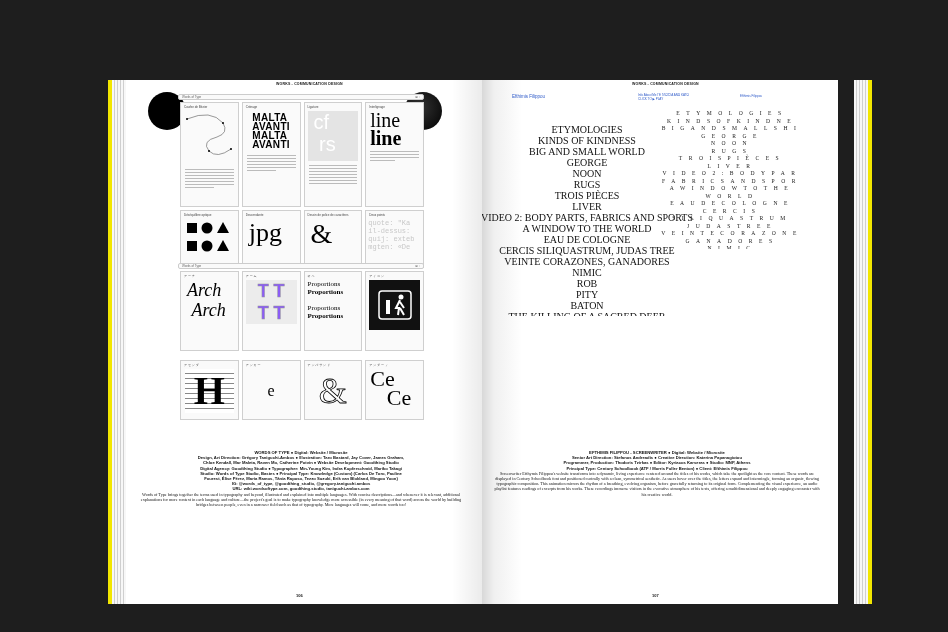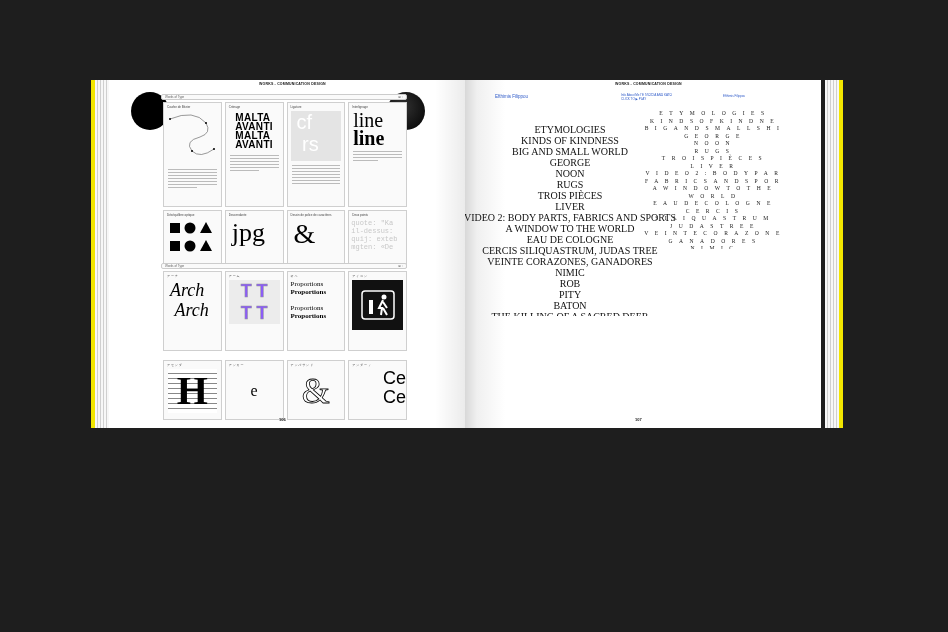--- a/index.html
+++ b/index.html
@@ -1,17 +1,17 @@
 <!DOCTYPE html>
 <html><head>
 <meta charset="utf-8">
 <style>
   html,body{margin:0;padding:0;}
   body{width:948px;height:632px;background:#1e1e1e;position:relative;overflow:hidden;font-family:"Liberation Serif",serif;}
-  .book{position:absolute;left:91px;top:80px;width:752px;height:348px;}
+  .book{position:absolute;left:108px;top:80px;width:752px;height:524px;padding-left:12px;}
   .edge-left{position:absolute;left:0;top:0;width:4px;height:100%;background:#f2e600;}
   .edge-right{position:absolute;right:0;top:0;width:4px;height:100%;background:#f2e600;}
   .pages-left{position:absolute;left:4px;top:0;width:14px;height:100%;background:repeating-linear-gradient(90deg,#f7f7f7 0 2px,#cfcfcf 2px 3px);}
   .pages-right{position:absolute;right:4px;top:0;width:14px;height:100%;background:repeating-linear-gradient(90deg,#f7f7f7 0 2px,#cfcfcf 2px 3px);}
   .page{position:absolute;top:0;height:100%;background:#fff;overflow:hidden;}
   .page.left{left:18px;width:356px;}
   .page.right{left:374px;width:356px;background:linear-gradient(90deg,#d8d8d8 0,#f0f0f0 12px,#fff 40px,#fff 100%);}
   .page.left::after{content:"";position:absolute;right:0;top:0;width:30px;height:100%;background:linear-gradient(90deg,rgba(0,0,0,0),rgba(0,0,0,0.08));}
   .runhead{position:absolute;top:2px;font-size:3.5px;font-weight:bold;letter-spacing:0.2px;color:#111;font-family:"Liberation Sans",sans-serif;}
   .circle{position:absolute;width:38px;height:38px;border-radius:50%;background:#000;}
@@ -170,21 +170,21 @@
       <div class="card">
         <div class="ct">ア ン カ ー</div>
         <div style="font-size:16px;text-align:center;line-height:44px;">e</div>
       </div>
       <div class="card">
         <div class="ct">ア ン パ サ ン ド</div>
         <div style="font-size:36px;text-align:center;line-height:44px;color:#fff;-webkit-text-stroke:0.8px #000;">&amp;</div>
       </div>
       <div class="card">
         <div class="ct">ア ン ダ ー ラ</div>
-        <div style="font-family:Liberation Sans, sans-serif;font-size:18px;line-height:19px;padding-left:4px;text-align:right;">Ce<br>&nbsp;&nbsp;&nbsp;Ce</div>
+        <div style="font-family:Liberation Serif, serif;font-size:22px;line-height:19px;padding-left:4px;">Ce<br>&nbsp;&nbsp;&nbsp;Ce</div>
       </div>
     </div>
 
     <div class="caption" style="left:10px;top:370px;width:330px;">
       <div class="t">WORDS OF TYPE ● Digital: Website / Microsite</div>
       <div class="t">Design, Art Direction: Grégory Taniguchi-Ambos ● Illustration: Taro Bastard, Jay Cover, James Graham,</div>
       <div class="t">Chloe Kendall, Mar Maleta, Raven Mo, Catherine Potvin ● Website Development: Goodthing Studio</div>
       <div class="t">Digital Agency: Goodthing Studio ● Typographer: Min-Young Kim, Indra Kupferschmid, Mariko Takagi</div>
       <div class="t">Studio: Words of Type Studio, Bastes ● Principal Type: Knowledge (Custom) (Carlos De Toro, Pauline</div>
       <div class="t">Fourest, Élise Pérez, Maria Ramos, Tânia Raposo, Tezzo Suzuki, Erik van Blokland, Mingoo Yoon)</div>

